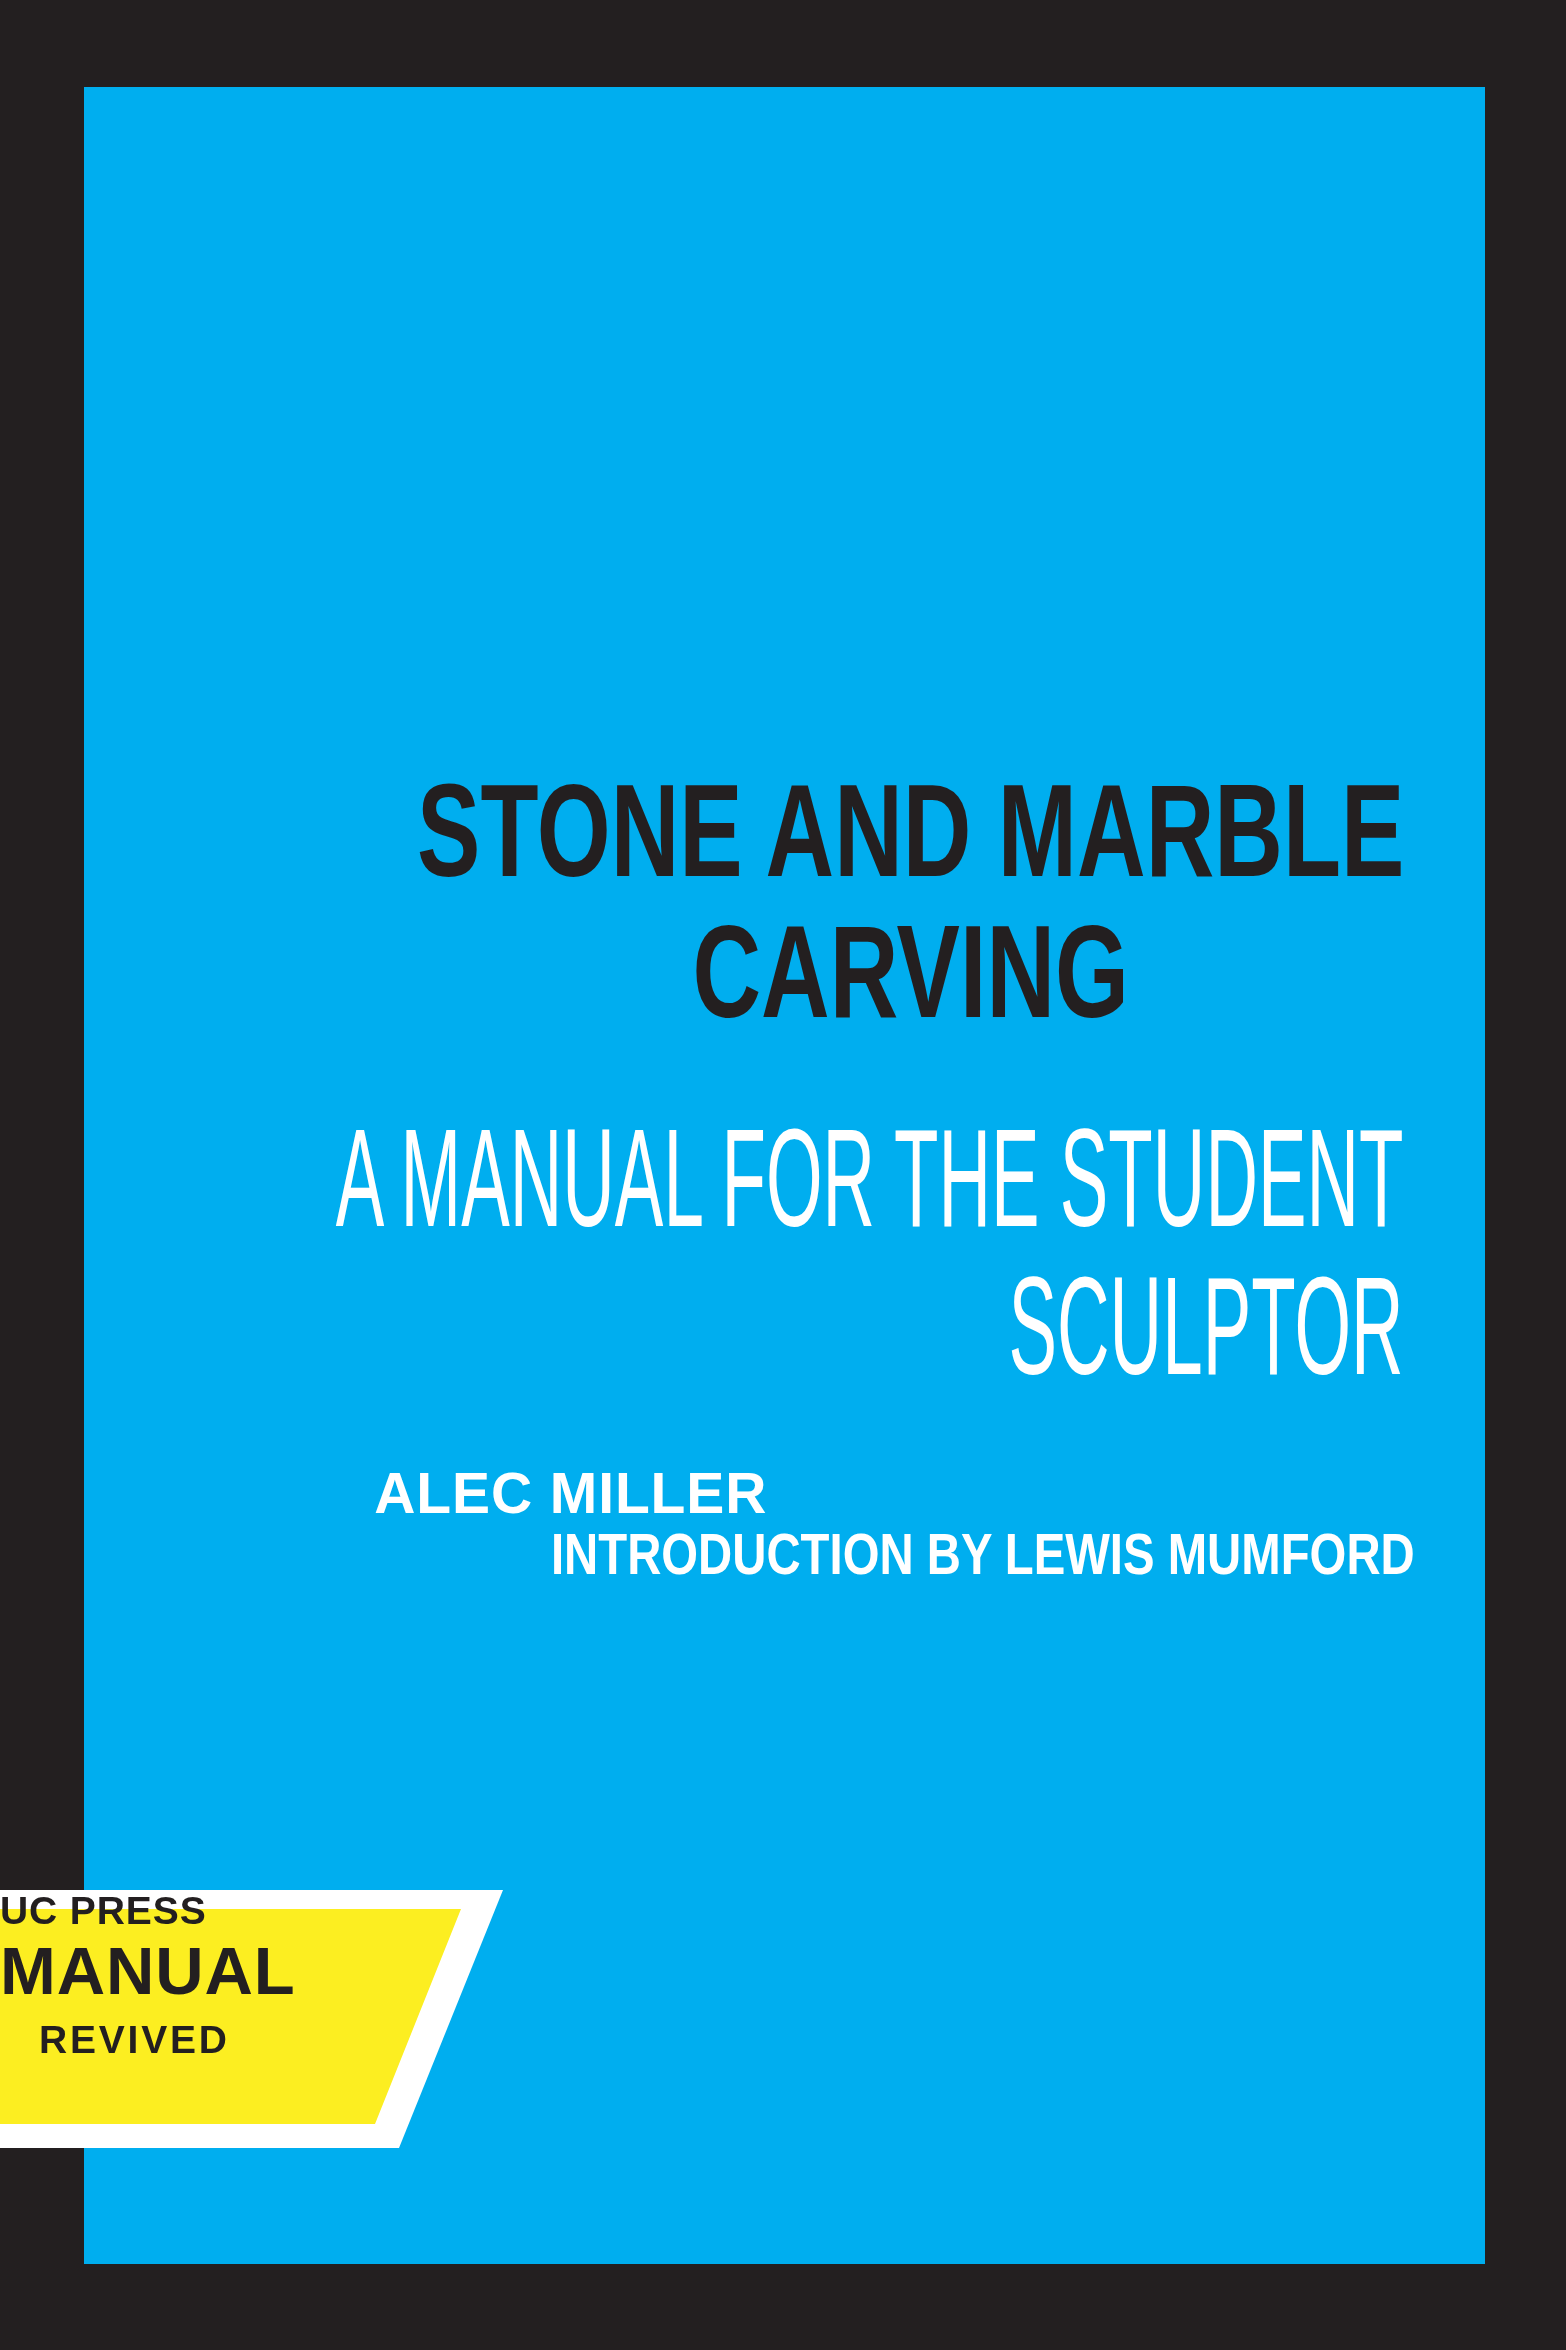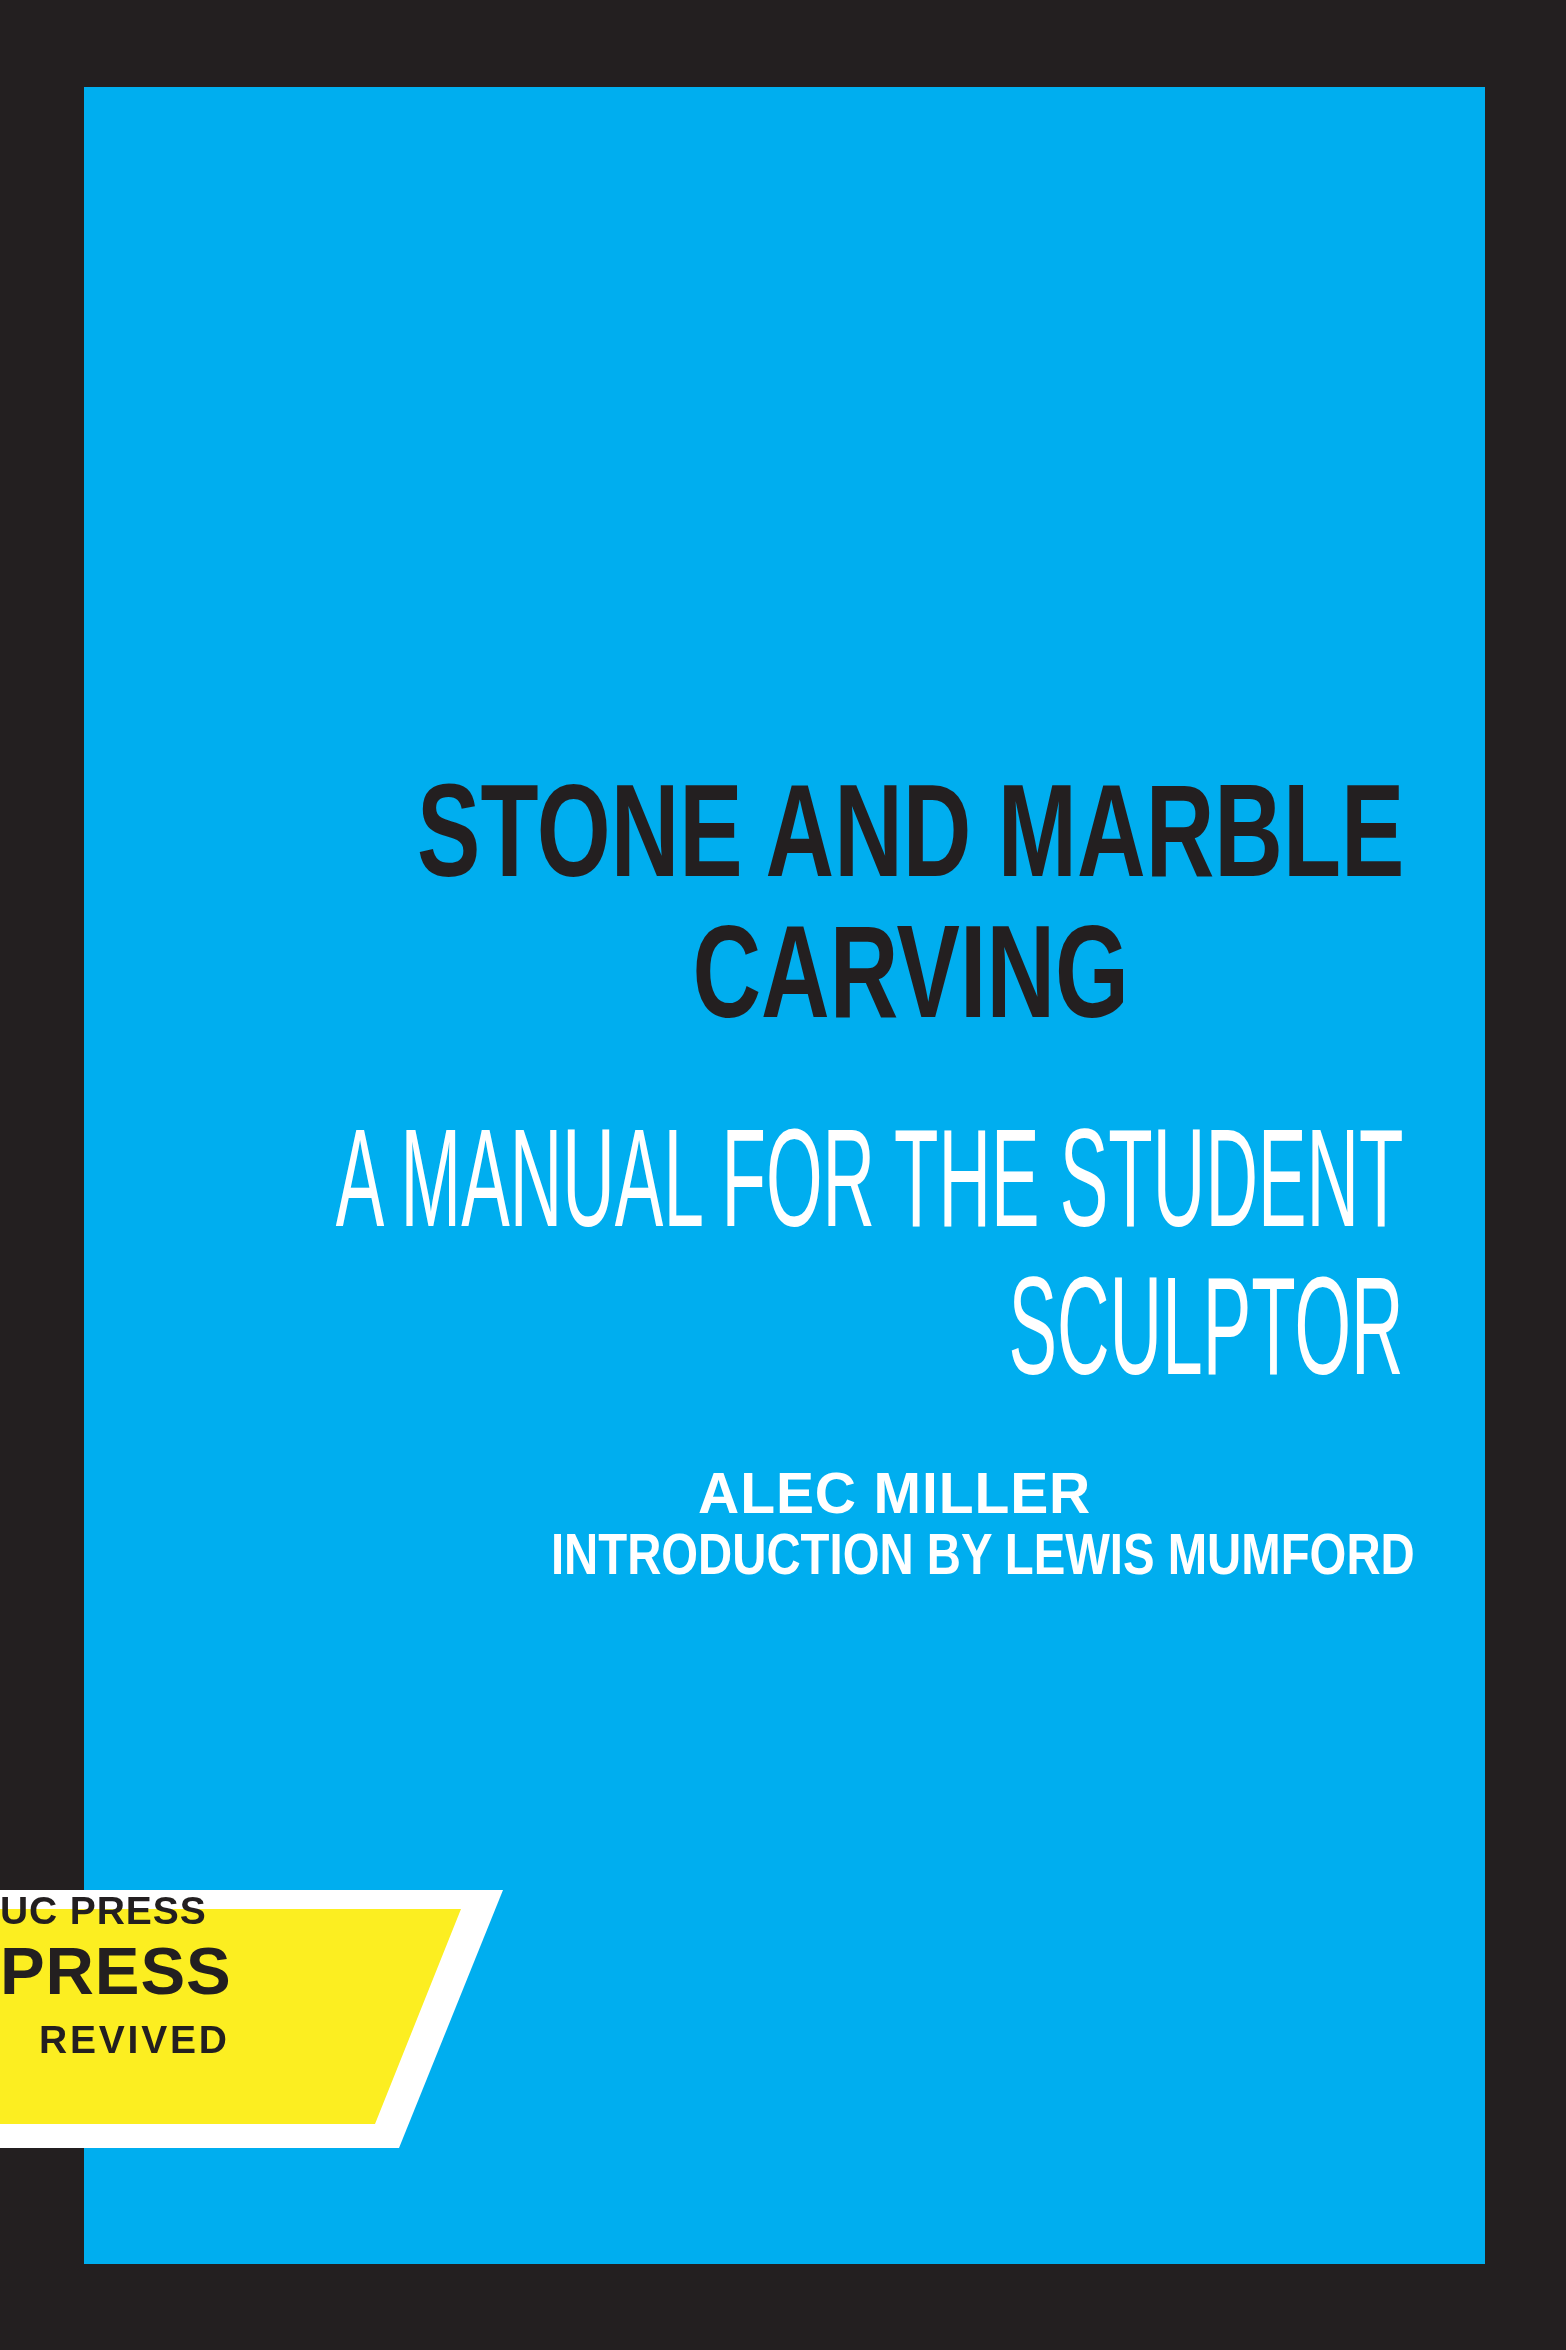--- a/index.html
+++ b/index.html
@@ -51,21 +51,21 @@
     font-weight:normal;
     font-size:140px;
     line-height:148px;
     transform:scaleX(0.52);
     transform-origin:100% 50%;
   }
   
   .author-block{
     position:absolute;
     top:1463px;right:152px;
-    text-align:center;
+    text-align:left;
     color:var(--text-white);
     font-weight:bold;
   }
   .author-line{
     white-space:nowrap;
     font-size:57px;
     line-height:61px;
   }
   .author-line.name{
     letter-spacing:0.9px;
@@ -137,18 +137,18 @@
   <div class="author-block">
     <div class="author-line name">ALEC MILLER</div>
     <div class="author-line credit">INTRODUCTION BY LEWIS MUMFORD</div>
   </div>
 
   <div class="badge-white"></div>
   <div class="badge-yellow"></div>
 
   <div class="badge-text">
     <div class="badge-imprint">UC PRESS</div>
-    <div class="badge-series">PRESS</div>
+    <div class="badge-series">MANUAL</div>
     <div class="badge-series2">REVIVED</div>
   </div>
 
 </div>
 
 
 </body></html>

